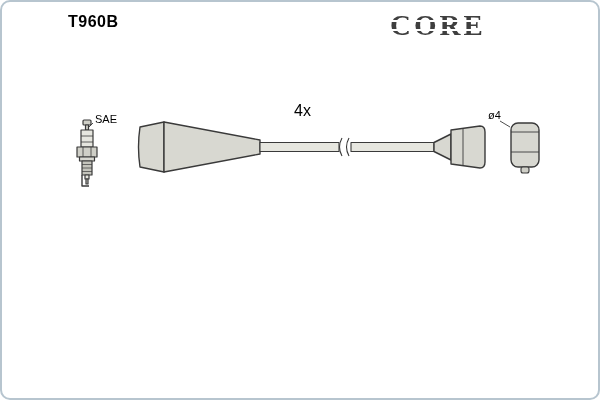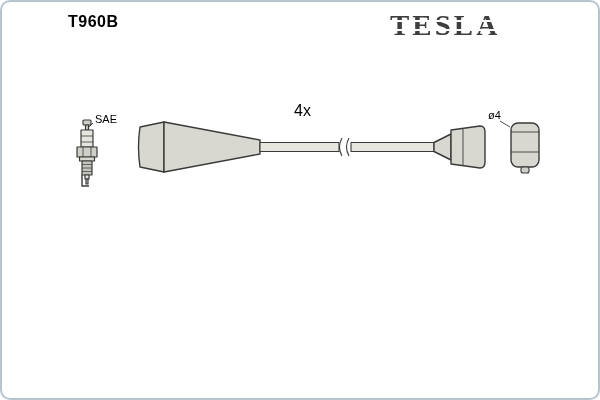--- a/index.html
+++ b/index.html
@@ -71,21 +71,21 @@
   }
 </style>
 </head>
 <body>
 
 <div class="page">
 
   <div class="part-number">T960B</div>
 
   <div class="logo">
-    <span class="logo-text">TESLA</span>
+    <span class="logo-text">CORE</span>
     <span class="slit s1"></span>
     <span class="slit s2"></span>
   </div>
 
   <svg class="diagram-svg" width="600" height="400" viewBox="0 0 600 400">
 
     <g stroke="#3a3a3a" stroke-width="1.2" fill="#d8d8d1" stroke-linejoin="round">
       <rect x="81" y="118" width="8" height="5" rx="1" fill="#cfcfc7"></rect>
       <rect x="83.5" y="123" width="3" height="5" fill="#cfcfc7"></rect>
       <rect x="79" y="128" width="12" height="17" fill="#e6e6df"></rect>

